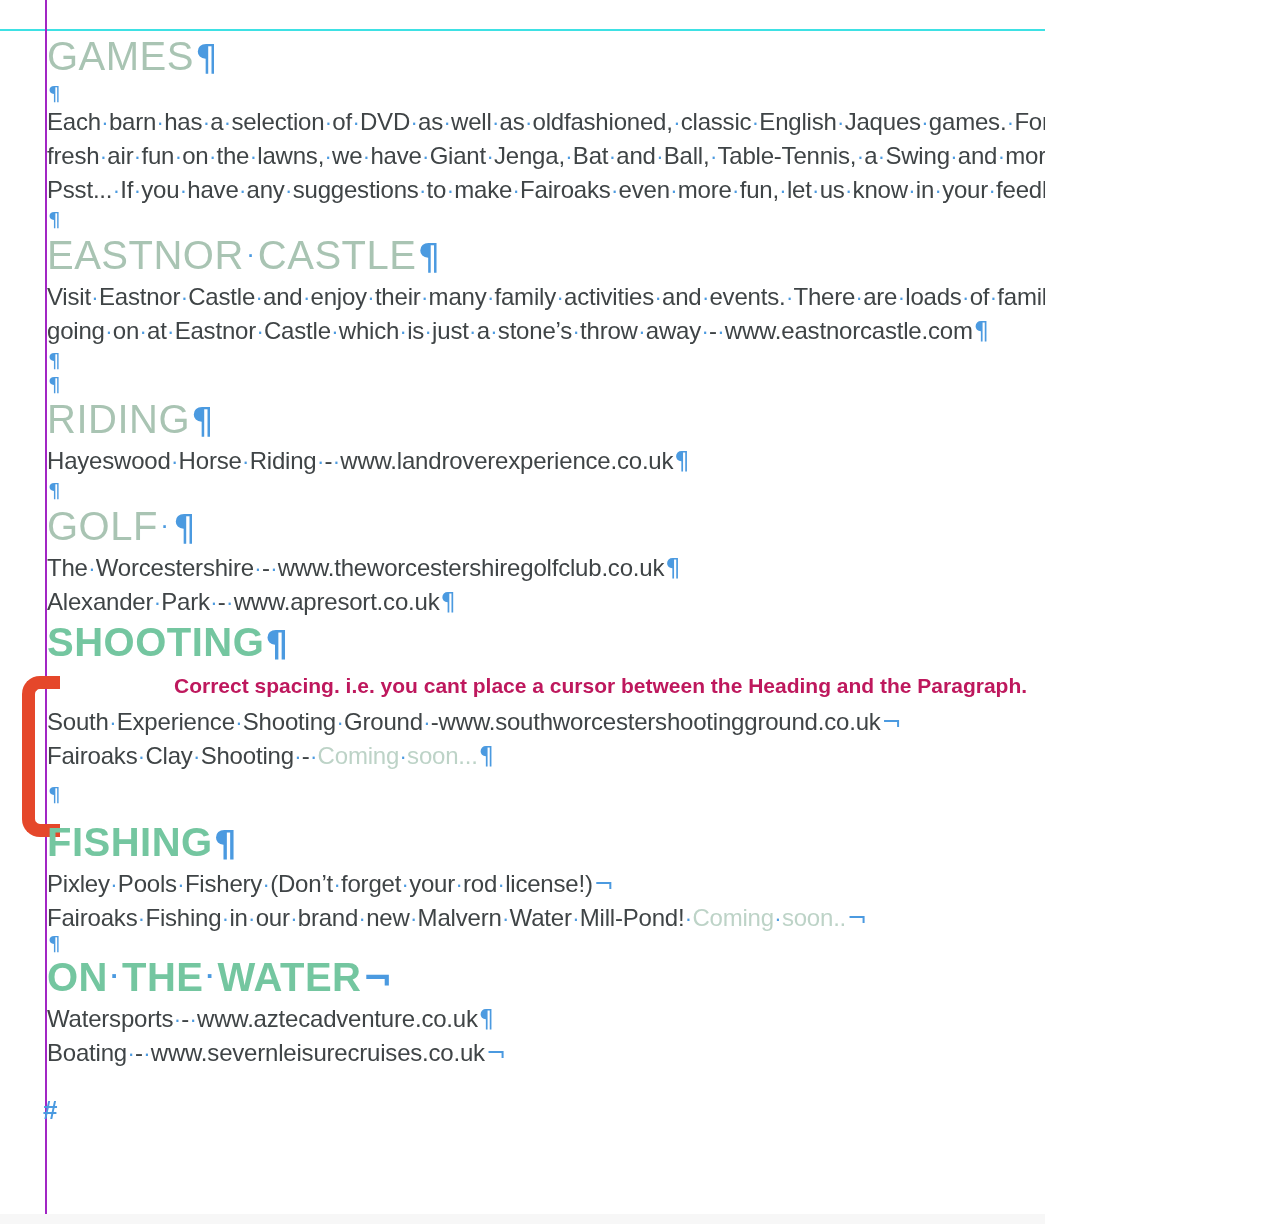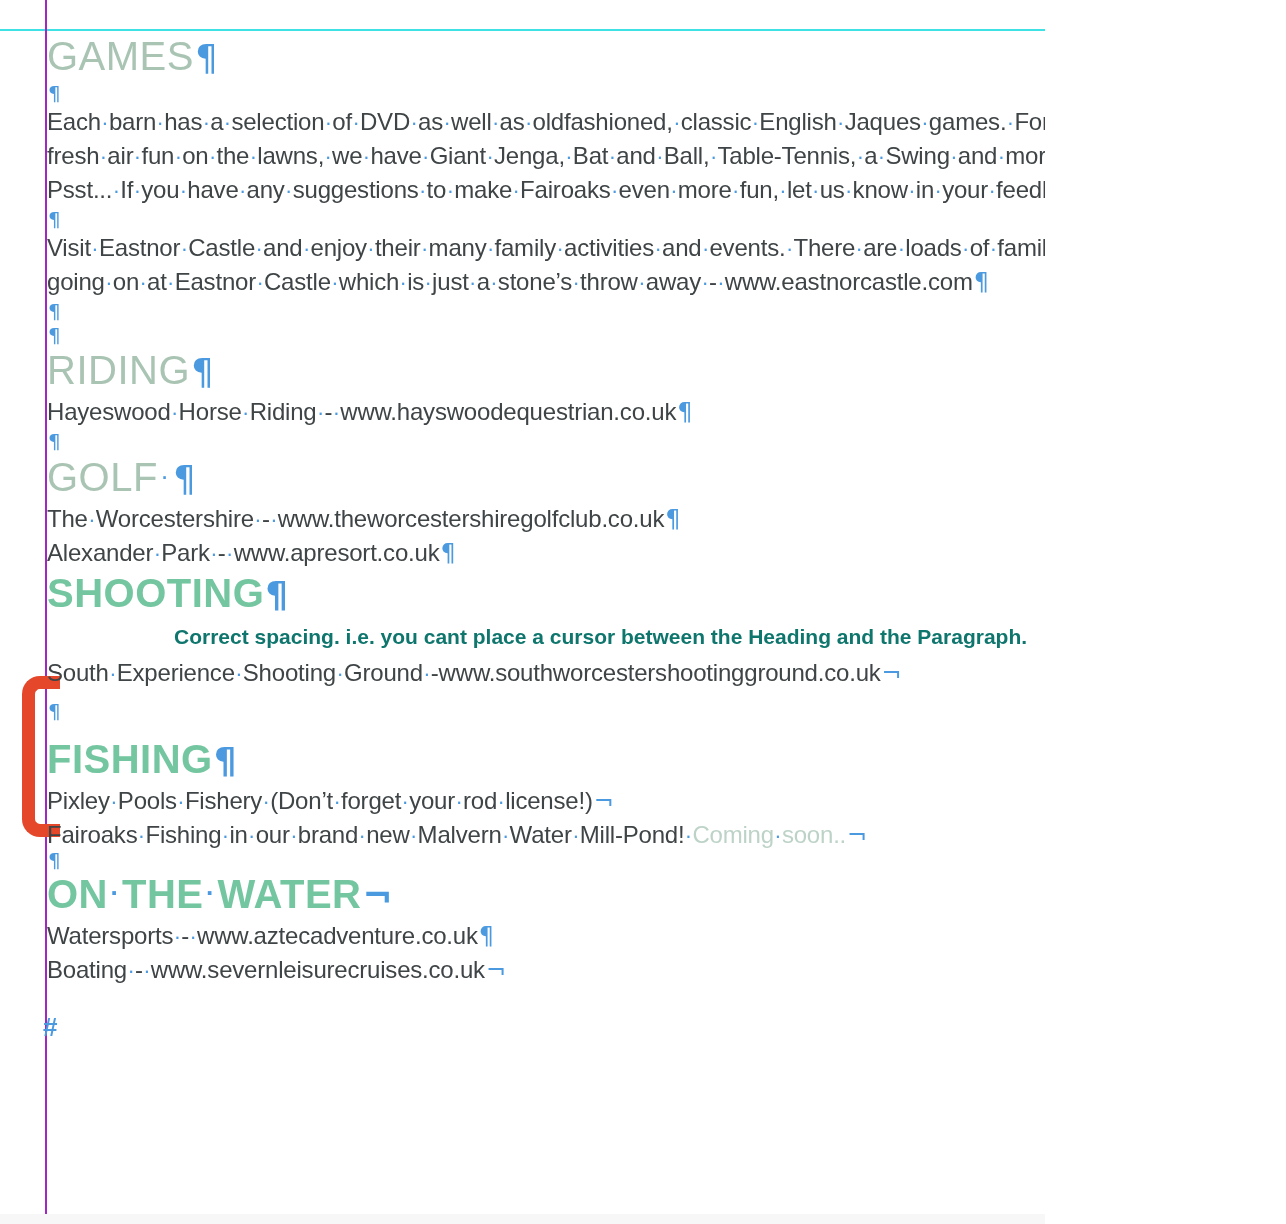--- a/index.html
+++ b/index.html
@@ -21,54 +21,56 @@
   .heading .mark{font-size:36px;}
   
   .dot{display:inline-block;width:8px;text-align:center;color:#4b9ae0;font-size:22px;}
   .mark{color:#4b9ae0;font-family:"DejaVu Sans",sans-serif;padding-left:1px;}
   .blank{height:24px;line-height:24px;}
   .blank .mark{font-size:20px;}
   .blank.tall{height:46px;line-height:42px;}
   .blank.short{height:18px;line-height:16px;}
   
   .annotation{margin:6px 0 6px 127px;font-size:21px;line-height:26px;font-weight:bold;
-              color:#0f766e;letter-spacing:0;}
+              color:#be185d;letter-spacing:0;}
   .bracket{position:absolute;left:22px;top:676px;width:25px;height:135px;
            border:13px solid #e5472a;border-right:none;border-radius:18px 0 0 18px;}
   .anchor{margin-top:25px;margin-left:-4px;font-size:26px;font-weight:bold;color:#4b9ae0;}
   .page-bottom-edge{position:absolute;left:0;right:0;bottom:0;height:10px;background:#f7f7f7;}
 </style>
 </head>
 <body>
 
 <div class="page">
   <div class="guide-h"></div>
   <div class="guide-v left"></div>
   <div class="guide-v right"></div>
   <div class="bracket"></div>
   <div class="content">
       <div class="heading pale"><span class="word">GAMES</span><span class="mark">¶</span></div>
       <div class="blank"><span class="mark">¶</span></div>
       <div class="bodyline"><span class="word">Each</span><span class="dot">·</span><span class="word">barn</span><span class="dot">·</span><span class="word">has</span><span class="dot">·</span><span class="word">a</span><span class="dot">·</span><span class="word">selection</span><span class="dot">·</span><span class="word">of</span><span class="dot">·</span><span class="word">DVD</span><span class="dot">·</span><span class="word">as</span><span class="dot">·</span><span class="word">well</span><span class="dot">·</span><span class="word">as</span><span class="dot">·</span><span class="word">oldfashioned,</span><span class="dot">·</span><span class="word">classic</span><span class="dot">·</span><span class="word">English</span><span class="dot">·</span><span class="word">Jaques</span><span class="dot">·</span><span class="word">games.</span><span class="dot">·</span><span class="word">For</span><span class="dot">·</span><span class="word">some</span></div>
       <div class="bodyline"><span class="word">fresh</span><span class="dot">·</span><span class="word">air</span><span class="dot">·</span><span class="word">fun</span><span class="dot">·</span><span class="word">on</span><span class="dot">·</span><span class="word">the</span><span class="dot">·</span><span class="word">lawns,</span><span class="dot">·</span><span class="word">we</span><span class="dot">·</span><span class="word">have</span><span class="dot">·</span><span class="word">Giant</span><span class="dot">·</span><span class="word">Jenga,</span><span class="dot">·</span><span class="word">Bat</span><span class="dot">·</span><span class="word">and</span><span class="dot">·</span><span class="word">Ball,</span><span class="dot">·</span><span class="word">Table-Tennis,</span><span class="dot">·</span><span class="word">a</span><span class="dot">·</span><span class="word">Swing</span><span class="dot">·</span><span class="word">and</span><span class="dot">·</span><span class="word">more...</span><span class="mark">¬</span></div>
       <div class="bodyline"><span class="word">Psst...</span><span class="dot">·</span><span class="word">If</span><span class="dot">·</span><span class="word">you</span><span class="dot">·</span><span class="word">have</span><span class="dot">·</span><span class="word">any</span><span class="dot">·</span><span class="word">suggestions</span><span class="dot">·</span><span class="word">to</span><span class="dot">·</span><span class="word">make</span><span class="dot">·</span><span class="word">Fairoaks</span><span class="dot">·</span><span class="word">even</span><span class="dot">·</span><span class="word">more</span><span class="dot">·</span><span class="word">fun,</span><span class="dot">·</span><span class="word">let</span><span class="dot">·</span><span class="word">us</span><span class="dot">·</span><span class="word">know</span><span class="dot">·</span><span class="word">in</span><span class="dot">·</span><span class="word">your</span><span class="dot">·</span><span class="word">feedback!</span><span class="mark">¶</span></div>
       <div class="blank"><span class="mark">¶</span></div>
+      <div class="heading pale"><span class="word">EASTNOR</span><span class="dot">·</span><span class="word">CASTLE</span><span class="mark">¶</span></div>
       <div class="bodyline"><span class="word">Visit</span><span class="dot">·</span><span class="word">Eastnor</span><span class="dot">·</span><span class="word">Castle</span><span class="dot">·</span><span class="word">and</span><span class="dot">·</span><span class="word">enjoy</span><span class="dot">·</span><span class="word">their</span><span class="dot">·</span><span class="word">many</span><span class="dot">·</span><span class="word">family</span><span class="dot">·</span><span class="word">activities</span><span class="dot">·</span><span class="word">and</span><span class="dot">·</span><span class="word">events.</span><span class="dot">·</span><span class="word">There</span><span class="dot">·</span><span class="word">are</span><span class="dot">·</span><span class="word">loads</span><span class="dot">·</span><span class="word">of</span><span class="dot">·</span><span class="word">family-fun</span><span class="dot">·</span><span class="word">events</span></div>
       <div class="bodyline"><span class="word">going</span><span class="dot">·</span><span class="word">on</span><span class="dot">·</span><span class="word">at</span><span class="dot">·</span><span class="word">Eastnor</span><span class="dot">·</span><span class="word">Castle</span><span class="dot">·</span><span class="word">which</span><span class="dot">·</span><span class="word">is</span><span class="dot">·</span><span class="word">just</span><span class="dot">·</span><span class="word">a</span><span class="dot">·</span><span class="word">stone’s</span><span class="dot">·</span><span class="word">throw</span><span class="dot">·</span><span class="word">away</span><span class="dot">·</span><span class="word">-</span><span class="dot">·</span><span class="word">www.eastnorcastle.com</span><span class="mark">¶</span></div>
       <div class="blank"><span class="mark">¶</span></div>
       <div class="blank"><span class="mark">¶</span></div>
       <div class="heading pale"><span class="word">RIDING</span><span class="mark">¶</span></div>
-      <div class="bodyline"><span class="word">Hayeswood</span><span class="dot">·</span><span class="word">Horse</span><span class="dot">·</span><span class="word">Riding</span><span class="dot">·</span><span class="word">-</span><span class="dot">·</span><span class="word">www.hayswoodequestrian.co.uk</span><span class="mark">¶</span></div>
+      <div class="bodyline"><span class="word">Hayeswood</span><span class="dot">·</span><span class="word">Horse</span><span class="dot">·</span><span class="word">Riding</span><span class="dot">·</span><span class="word">-</span><span class="dot">·</span><span class="word">www.landroverexperience.co.uk</span><span class="mark">¶</span></div>
       <div class="blank"><span class="mark">¶</span></div>
       <div class="heading pale"><span class="word">GOLF</span><span class="dot">·</span><span class="mark">¶</span></div>
       <div class="bodyline"><span class="word">The</span><span class="dot">·</span><span class="word">Worcestershire</span><span class="dot">·</span><span class="word">-</span><span class="dot">·</span><span class="word">www.theworcestershiregolfclub.co.uk</span><span class="mark">¶</span></div>
       <div class="bodyline"><span class="word">Alexander</span><span class="dot">·</span><span class="word">Park</span><span class="dot">·</span><span class="word">-</span><span class="dot">·</span><span class="word">www.apresort.co.uk</span><span class="mark">¶</span></div>
       <div class="heading green"><span class="word">SHOOTING</span><span class="mark">¶</span></div>
       <div class="annotation">Correct spacing. i.e. you cant place a cursor between the Heading and the Paragraph.</div>
       <div class="bodyline"><span class="word">South</span><span class="dot">·</span><span class="word">Experience</span><span class="dot">·</span><span class="word">Shooting</span><span class="dot">·</span><span class="word">Ground</span><span class="dot">·</span><span class="word">-www.southworcestershootingground.co.uk</span><span class="mark">¬</span></div>
+      <div class="bodyline"><span class="word">Fairoaks</span><span class="dot">·</span><span class="word">Clay</span><span class="dot">·</span><span class="word">Shooting</span><span class="dot">·</span><span class="word">-</span><span class="dot">·</span><span class="word soon">Coming</span><span class="dot">·</span><span class="word soon">soon...</span><span class="mark">¶</span></div>
       <div class="blank tall"><span class="mark">¶</span></div>
       <div class="heading green"><span class="word">FISHING</span><span class="mark">¶</span></div>
       <div class="bodyline"><span class="word">Pixley</span><span class="dot">·</span><span class="word">Pools</span><span class="dot">·</span><span class="word">Fishery</span><span class="dot">·</span><span class="word">(Don’t</span><span class="dot">·</span><span class="word">forget</span><span class="dot">·</span><span class="word">your</span><span class="dot">·</span><span class="word">rod</span><span class="dot">·</span><span class="word">license!)</span><span class="mark">¬</span></div>
       <div class="bodyline"><span class="word">Fairoaks</span><span class="dot">·</span><span class="word">Fishing</span><span class="dot">·</span><span class="word">in</span><span class="dot">·</span><span class="word">our</span><span class="dot">·</span><span class="word">brand</span><span class="dot">·</span><span class="word">new</span><span class="dot">·</span><span class="word">Malvern</span><span class="dot">·</span><span class="word">Water</span><span class="dot">·</span><span class="word">Mill-Pond!</span><span class="dot">·</span><span class="word soon">Coming</span><span class="dot">·</span><span class="word soon">soon..</span><span class="mark">¬</span></div>
       <div class="blank short"><span class="mark">¶</span></div>
       <div class="heading green"><span class="word">ON</span><span class="dot">·</span><span class="word">THE</span><span class="dot">·</span><span class="word">WATER</span><span class="mark">¬</span></div>
       <div class="bodyline"><span class="word">Watersports</span><span class="dot">·</span><span class="word">-</span><span class="dot">·</span><span class="word">www.aztecadventure.co.uk</span><span class="mark">¶</span></div>
       <div class="bodyline"><span class="word">Boating</span><span class="dot">·</span><span class="word">-</span><span class="dot">·</span><span class="word">www.severnleisurecruises.co.uk</span><span class="mark">¬</span></div>
       <div class="anchor">#</div>
     </div>

